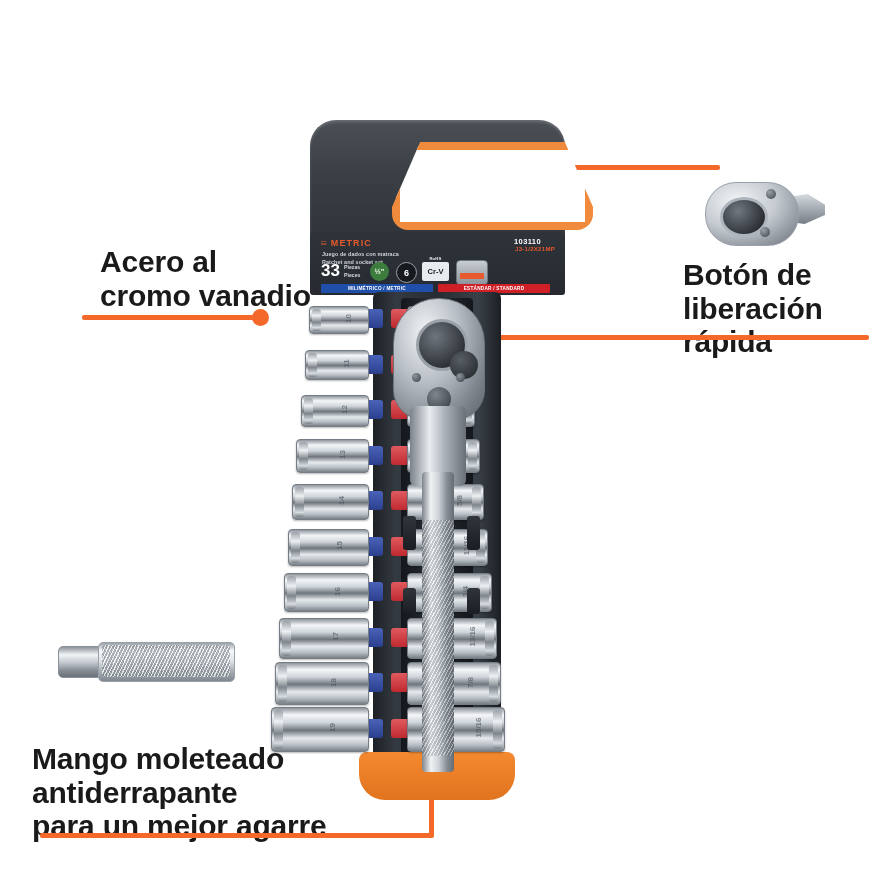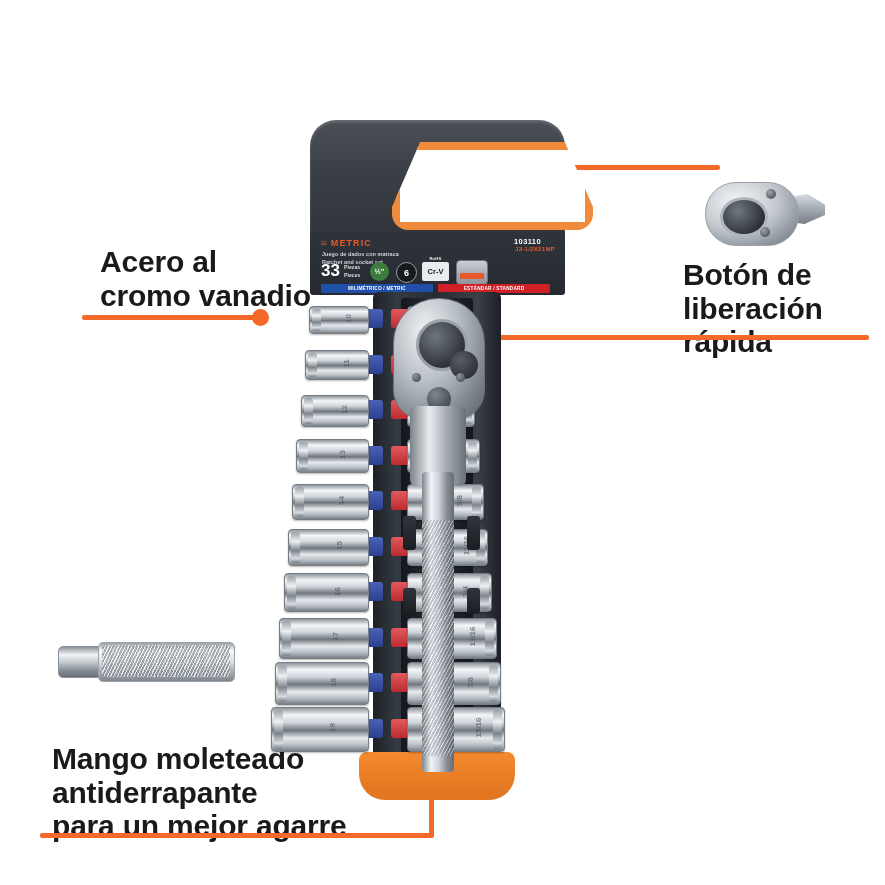--- a/index.html
+++ b/index.html
@@ -153,21 +153,21 @@
 
 <div id="stage">
 
 
   <div class="callout big l" style="left:82px;top:245px;width:240px;margin-left:18px;">Acero al
 cromo vanadio</div>
 
   <div class="callout big l" style="left:683px;top:258px;width:210px;">Botón de
 liberación rápida</div>
 
-  <div class="callout big l" style="left:52px;top:742px;width:300px;">Mango moleteado
+  <div class="callout big l" style="left:32px;top:742px;width:300px;">Mango moleteado
 antiderrapante
 para un mejor agarre</div>
 
   <div class="conn" style="left:560px;top:165px;width:160px;"></div>
   <div class="dot" style="left:548px;top:159px;width:17px;height:17px;"></div>
 
   <div class="conn" style="left:82px;top:315px;width:180px;"></div>
   <div class="dot" style="left:252px;top:309px;width:17px;height:17px;"></div>
 
   <div class="conn" style="left:449px;top:335px;width:420px;"></div>

